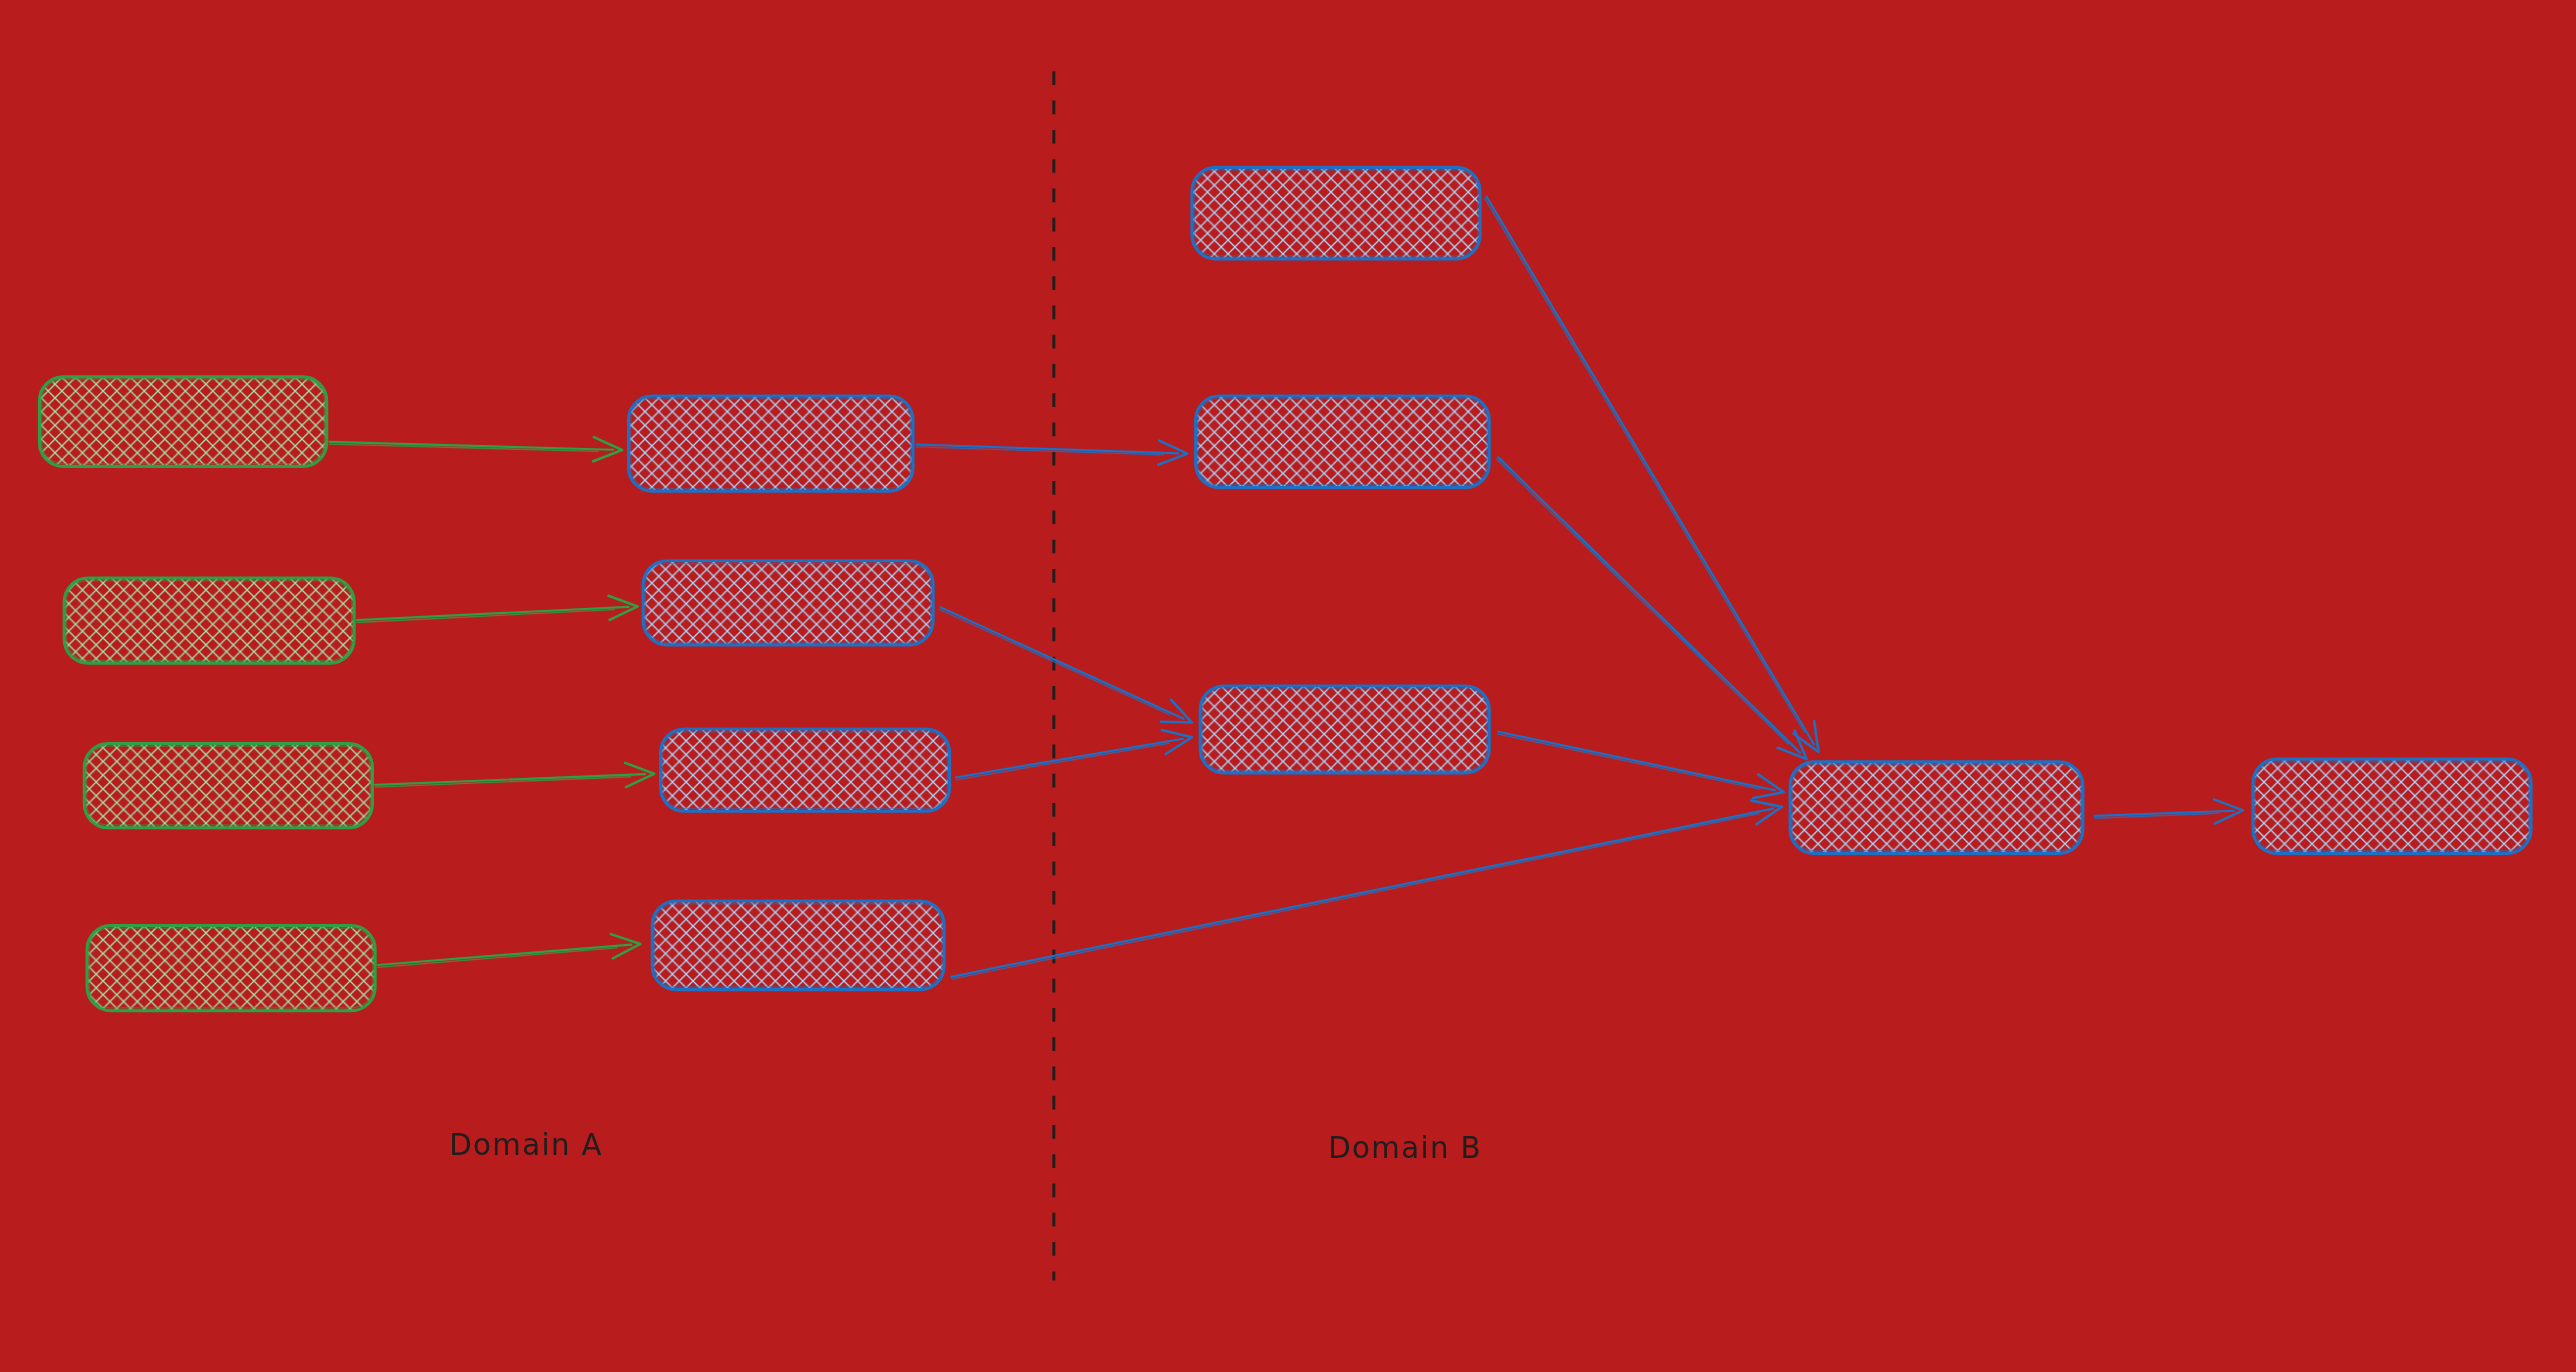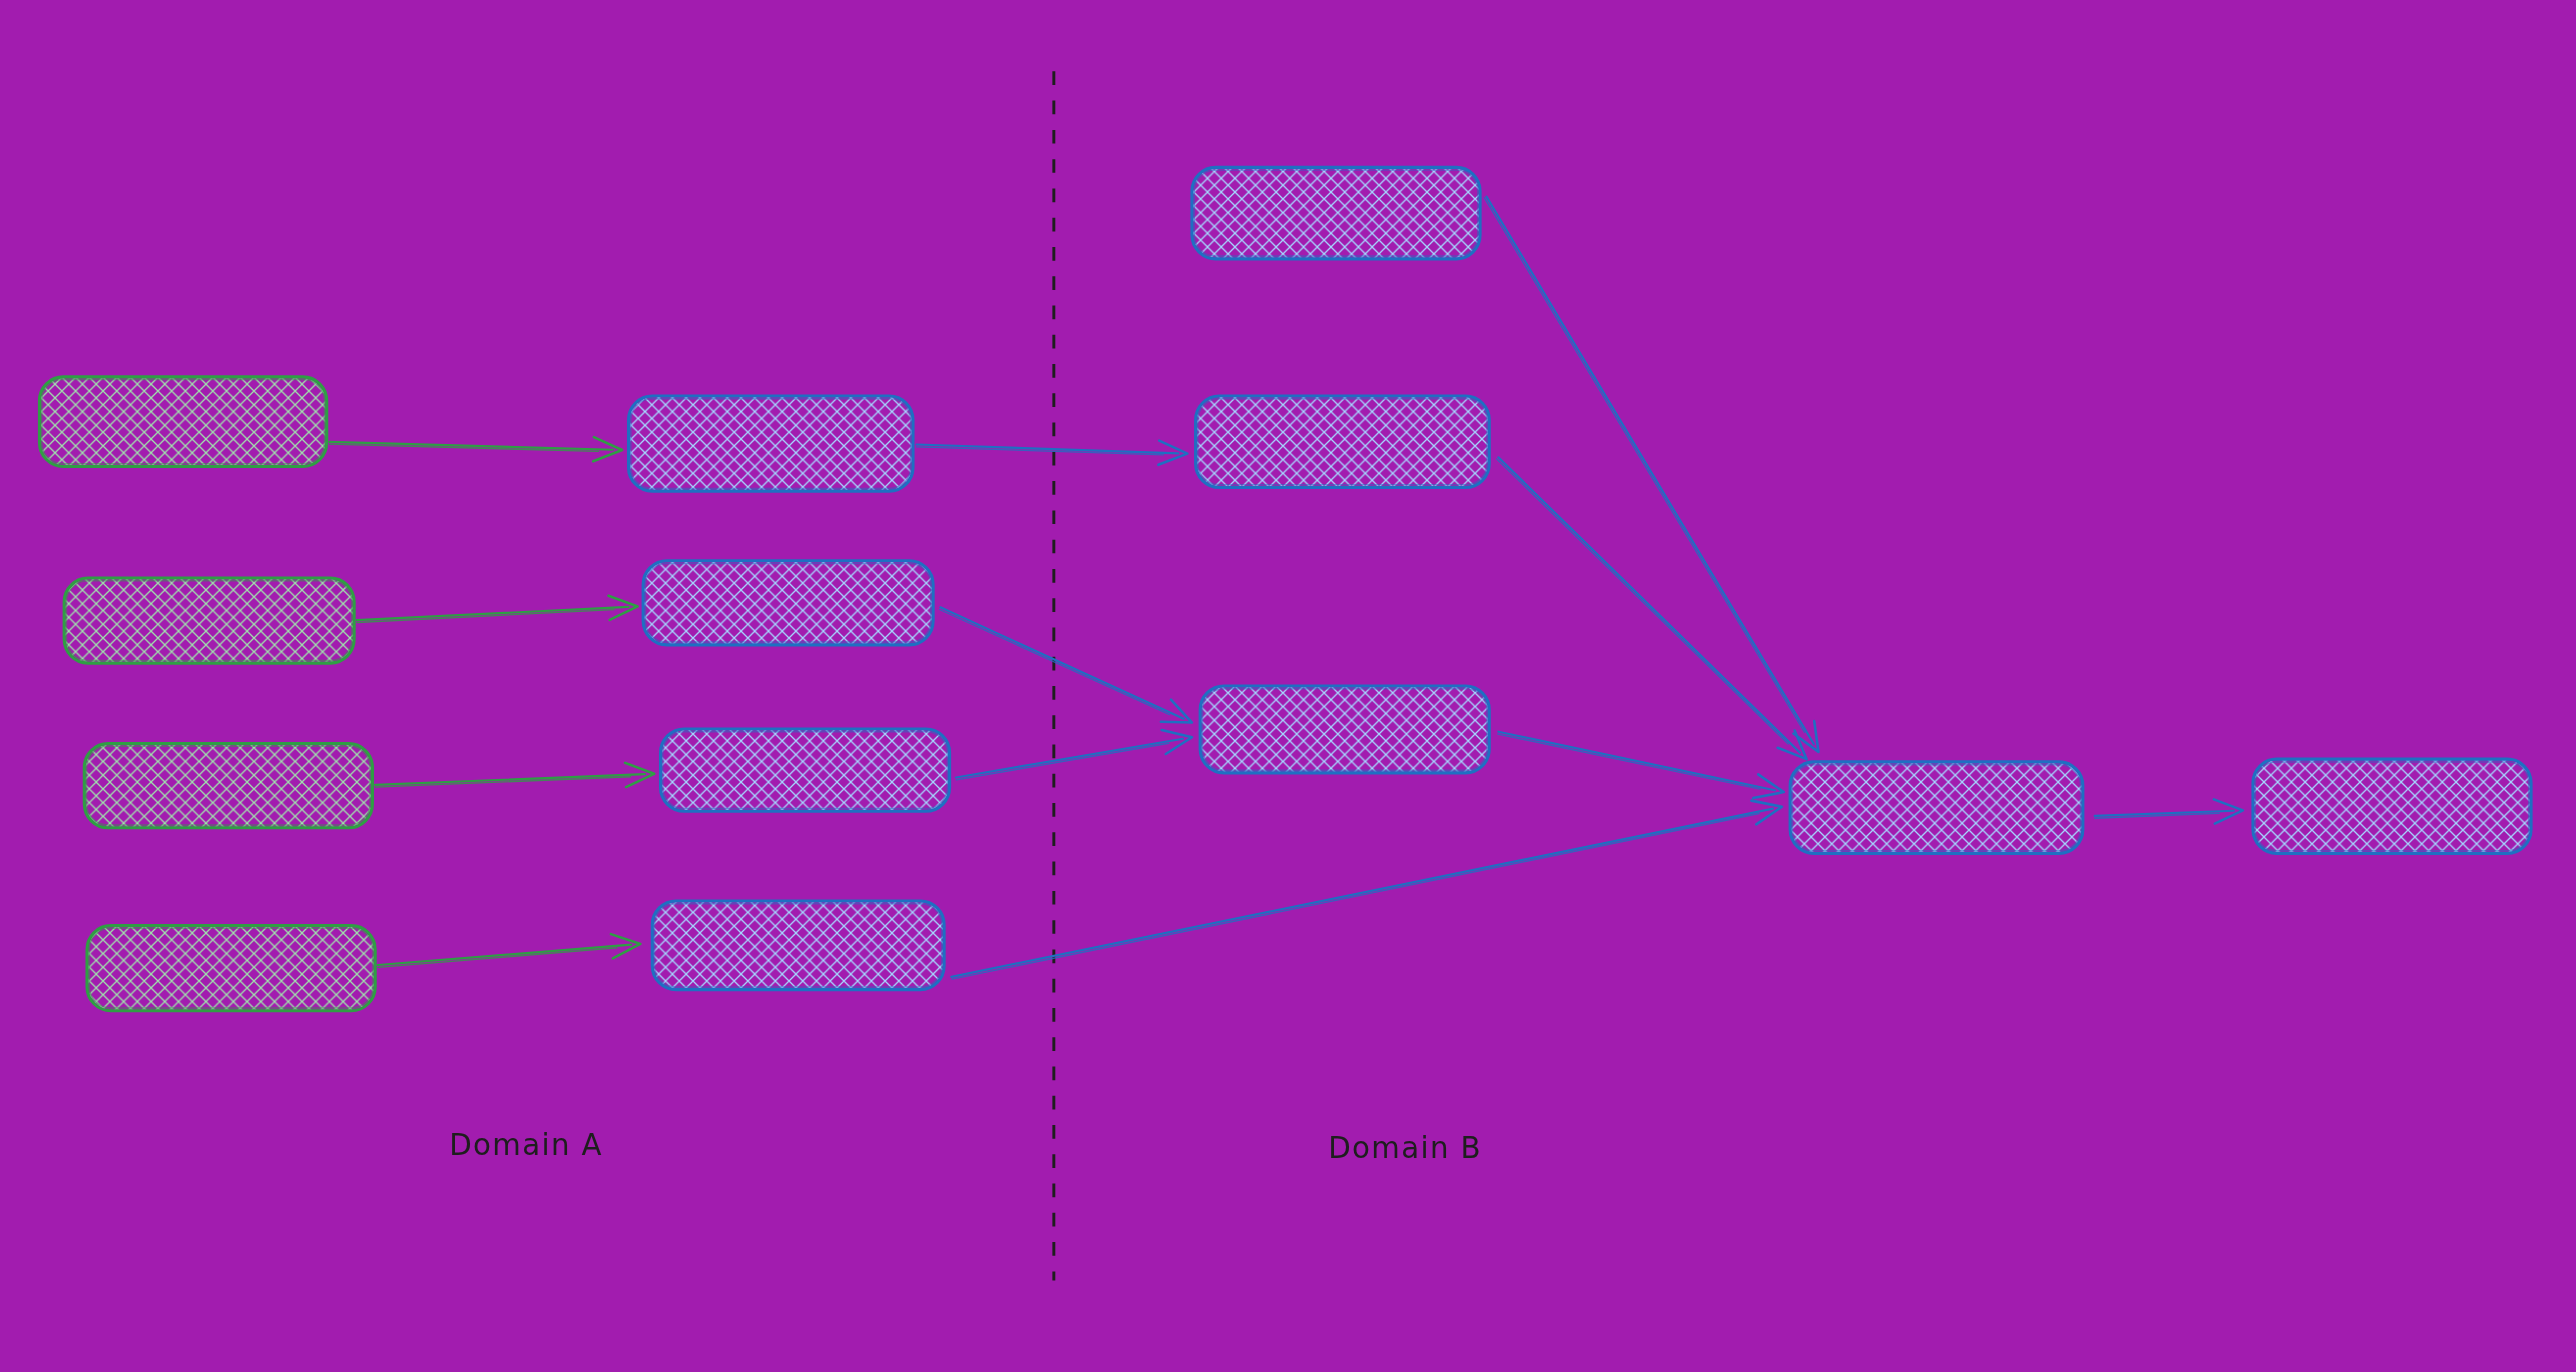--- a/index.html
+++ b/index.html
@@ -1,20 +1,20 @@
 <!DOCTYPE html>
 <html style="font-size:14.6px"><head>
 <meta charset="utf-8">
 <style>
   html, body { margin: 0; padding: 0; background: #ffffff; }
   .canvas {
     position: relative;
     width: 2576px;
     height: 1372px;
-    background: #a21caf;
+    background: #b91c1c;
     overflow: hidden;
     font-family: "DejaVu Sans", sans-serif;
   }
   svg { position: absolute; inset: 0; }
   text.domain-label {
     font-family: "DejaVu Sans", sans-serif;
     font-size: 32px;
     font-weight: 500;
     letter-spacing: 1.5px;
     fill: #1e1e1e;

